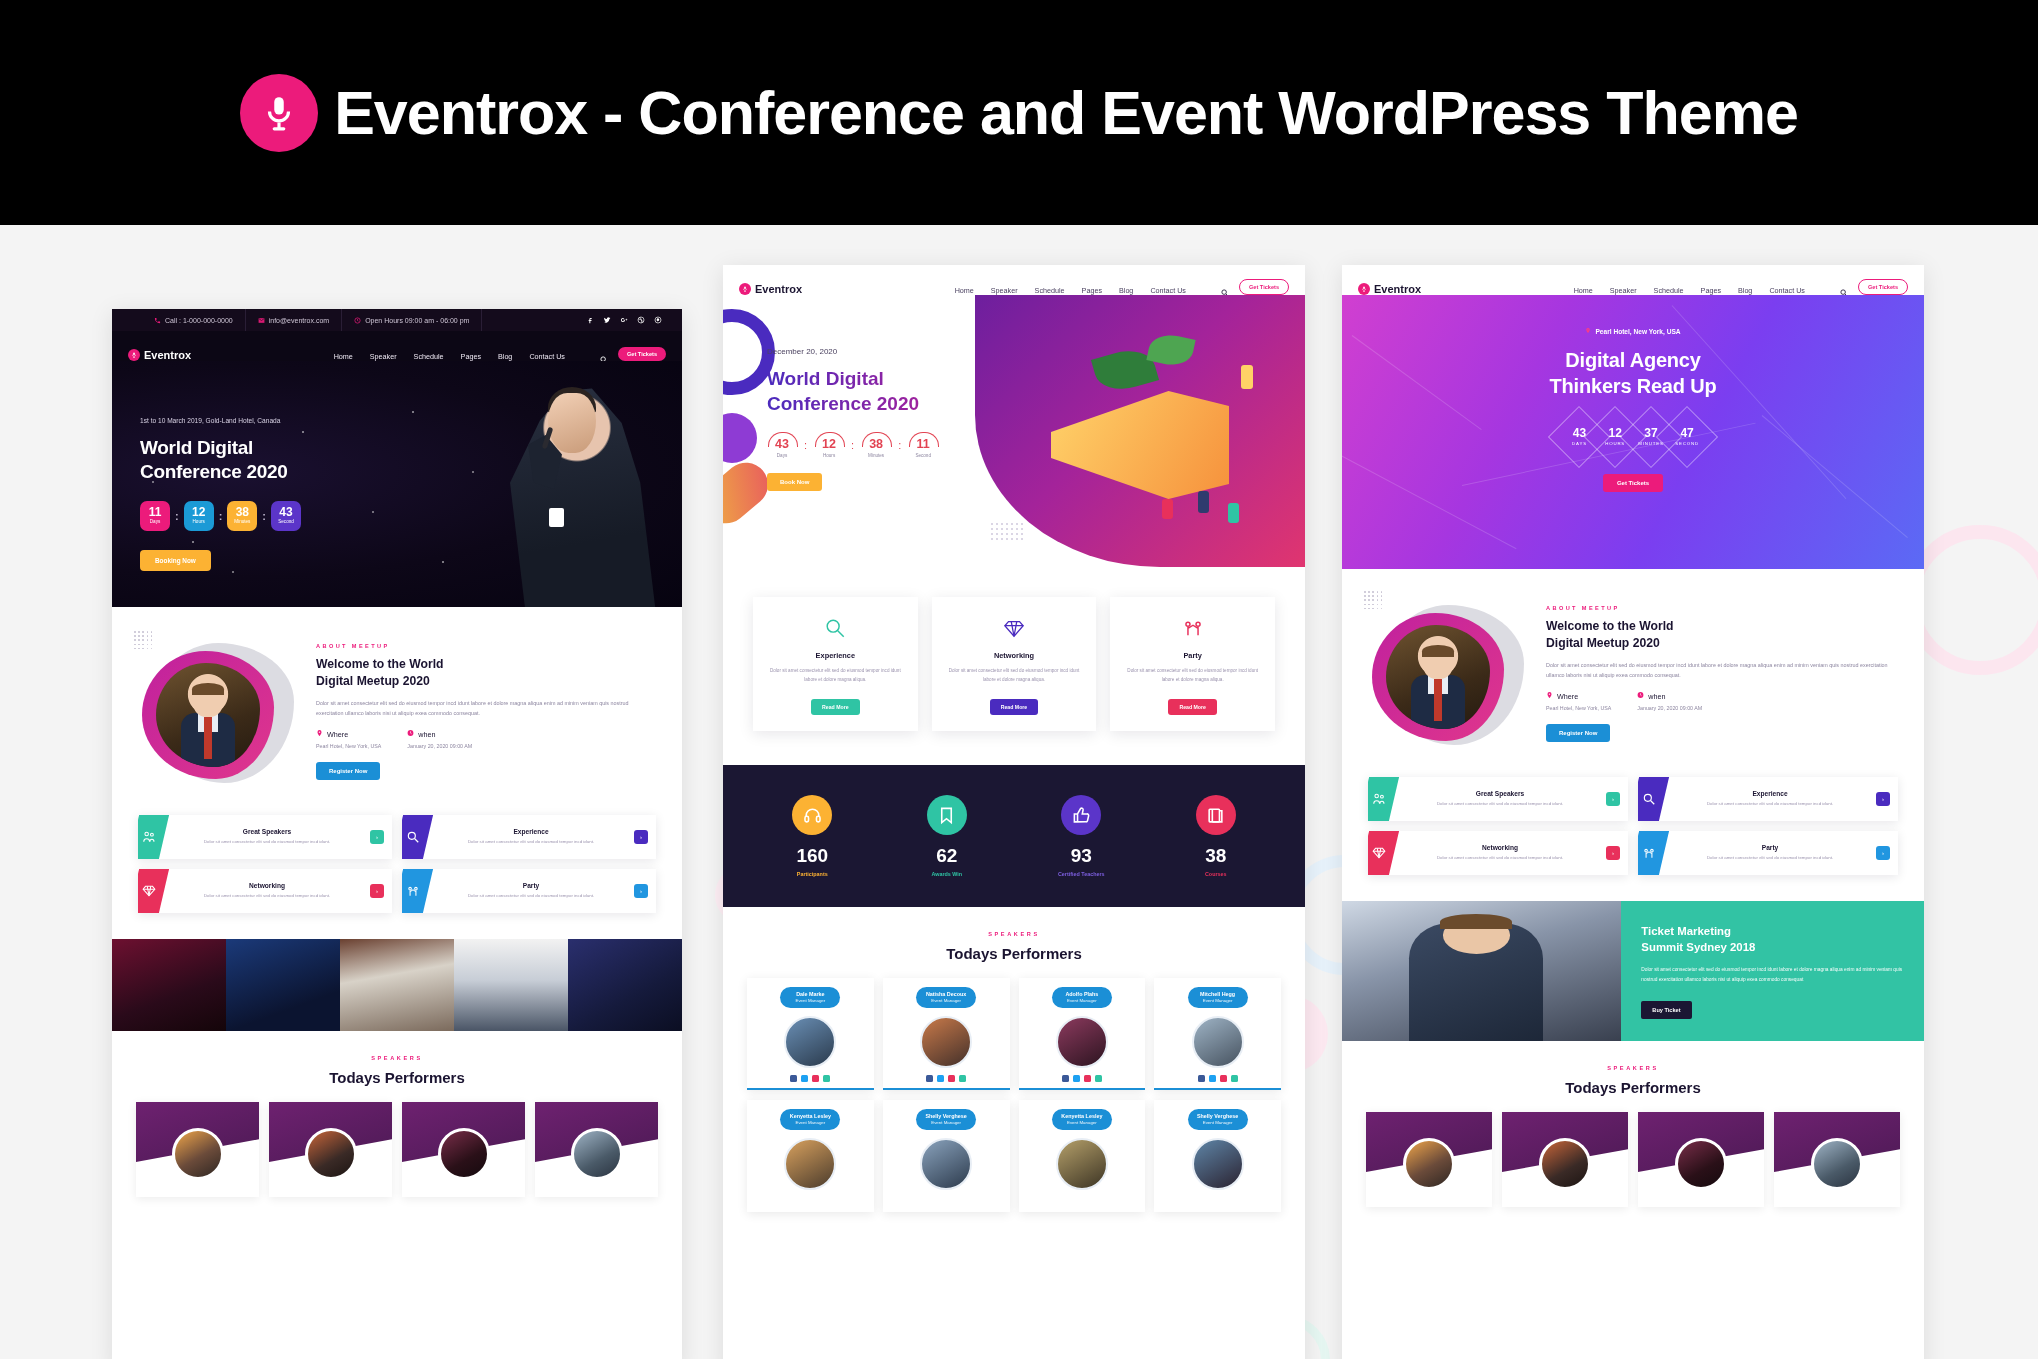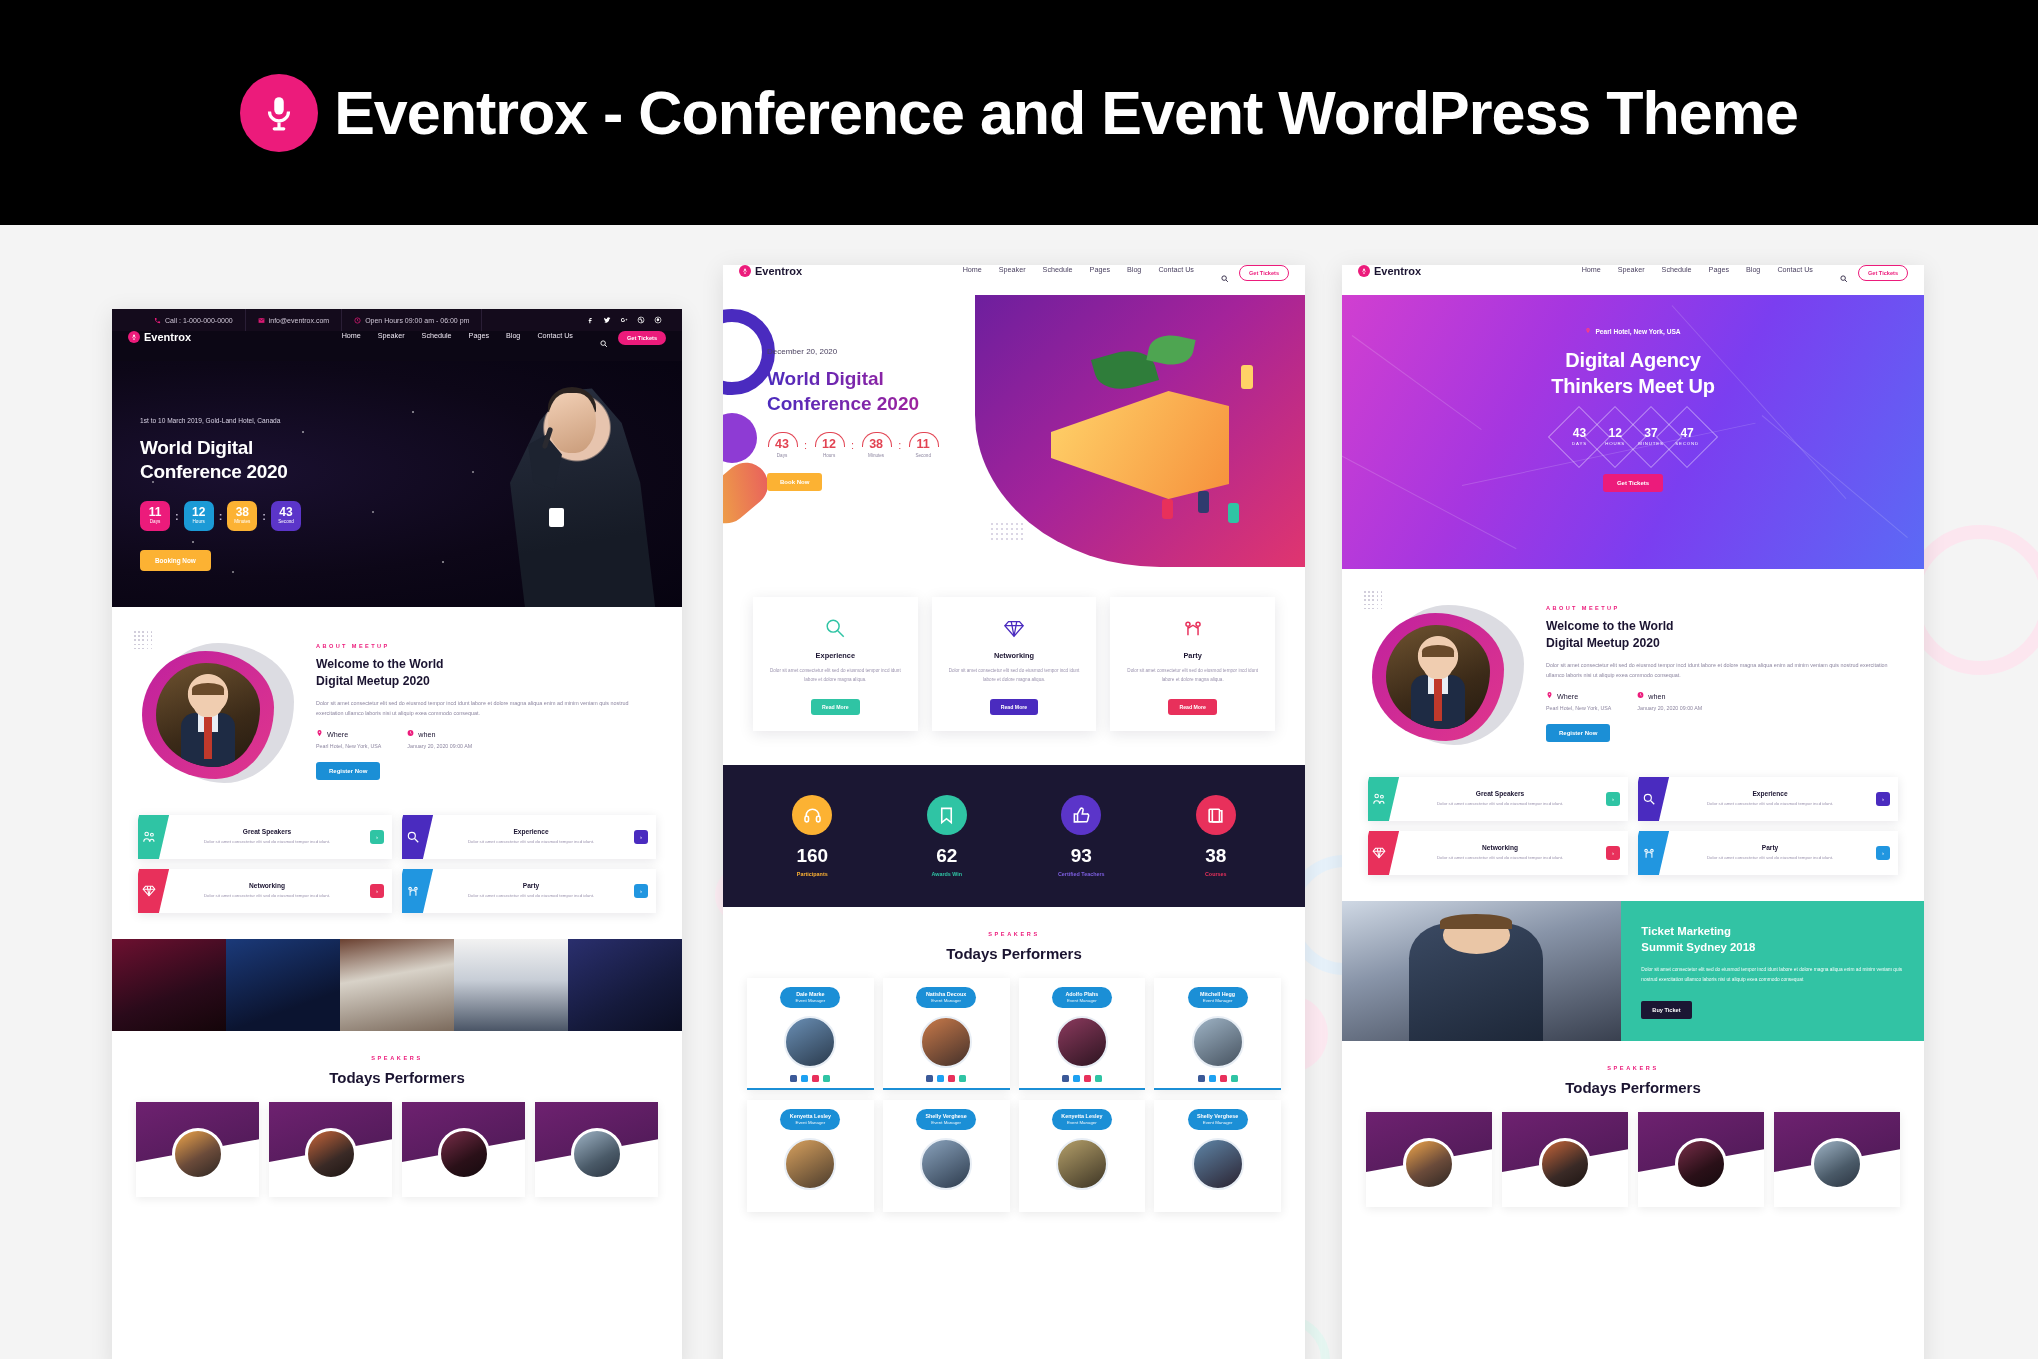--- a/index.html
+++ b/index.html
@@ -50,21 +50,21 @@
     height:22px; background:#140b1c; display:flex; align-items:center;
     font-size:7px; color:#cfc6d6; padding:0 14px; gap:0;
   }
   .tb-item { display:flex; align-items:center; gap:4px; padding:0 12px; border-right:1px solid #2a1e36; height:22px; }
   .tb-item:first-child { padding-left:28px; }
   .tb-ic { width:7px; height:7px; color:#ec1b7b; display:inline-block; }
   .tb-social { margin-left:auto; display:flex; gap:9px; align-items:center; padding-right:6px; }
   .tb-social span { width:8px; height:8px; display:inline-block; color:#fff; }
 
   .nav {
-    height:30px; display:flex; align-items:flex-start; padding:0 16px; gap:8px;
+    height:30px; display:flex; align-items:flex-end; padding:0 16px; gap:16px;
   }
   .nav.dark { background:#0c0715; }
   .nav.light { background:#ffffff; }
   .brand { display:flex; align-items:center; gap:4px; font-size:11px; font-weight:bold; }
   .brand .bdot {
     width:12px; height:12px; border-radius:50%; background:#ec1b7b;
     display:flex; align-items:center; justify-content:center;
   }
   .brand .bdot svg { width:6px; height:6px; }
   .nav.dark .brand { color:#fff; }
@@ -907,21 +907,21 @@
         <div class="h3-line" style="left:120px;top:190px;width:300px;transform:rotate(-12deg);"></div>
         <div class="h3-c">
           <div class="h3-loc">
             <span><svg viewBox="0 0 24 24" fill="currentColor">
                   <path d="M12 2a7 7 0 0 0-7 7c0 5 7 13 7 13s7-8 7-13a7 7 0 0 0-7-7zm0 9.5A2.5 2.5 0 1 1 14.5 9 2.5 2.5 0 0 1 12 11.5z"></path>
                 </svg></span>
             <span>Pearl Hotel, New York, USA</span>
           </div>
           <div class="h3-t">
             <div>Digital Agency</div>
-            <div>Thinkers Meet Up</div>
+            <div>Thinkers Read Up</div>
           </div>
           <div class="cd3">
             <div class="dm">
                 <div>
                   <b>43</b>
                   <i>DAYS</i>
                 </div>
               </div>
             <div class="dm">
                 <div>

